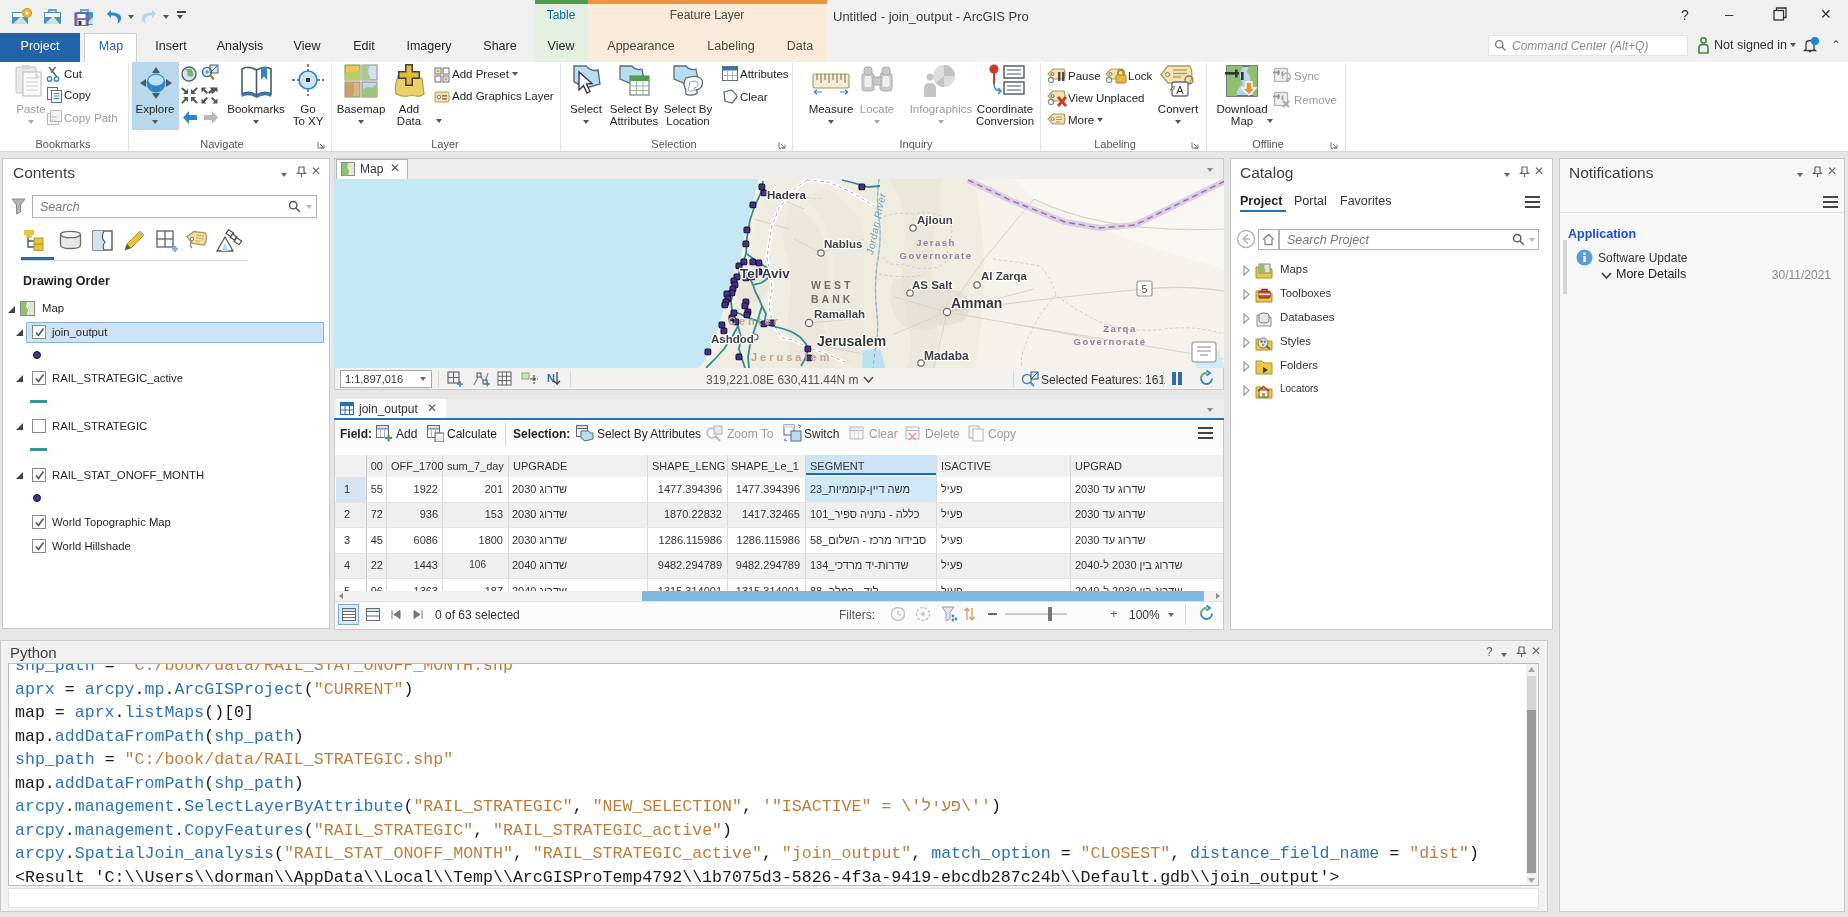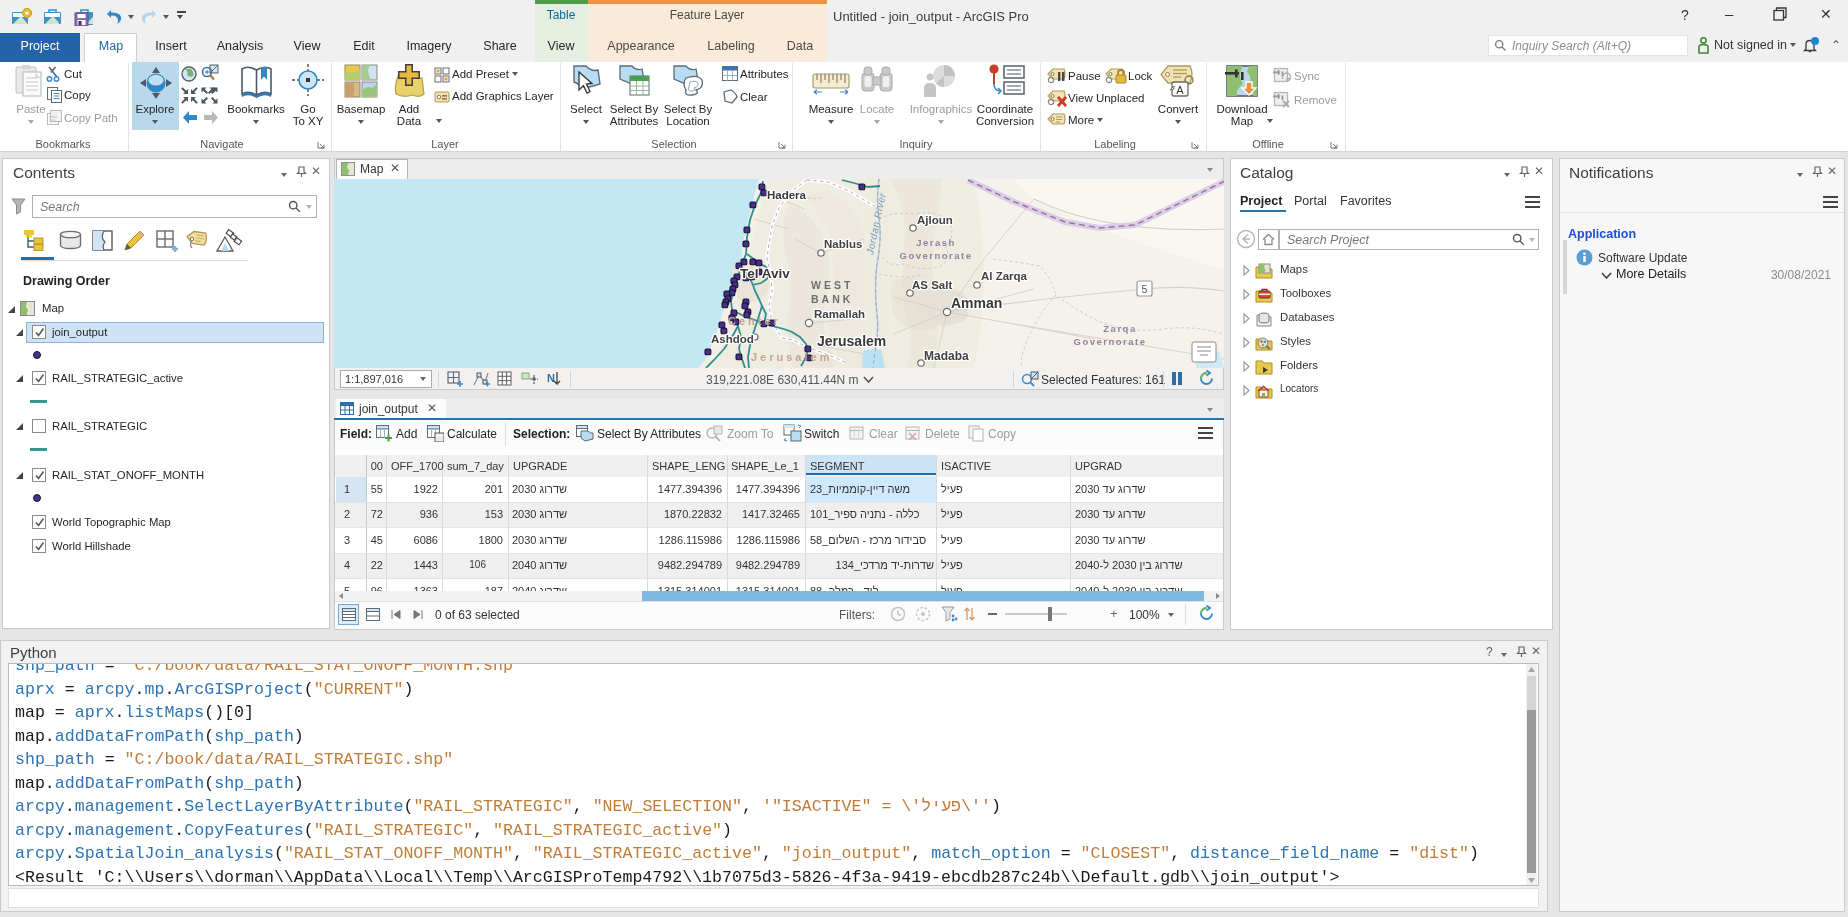--- a/index.html
+++ b/index.html
@@ -81,21 +81,21 @@
 <div class="tx" style="left:561px;top:39px;font-size:12.5px"><span class="ctr" style="display:inline-block">View</span></div>
 <div class="tx" style="left:641px;top:39px;font-size:12.5px;color:#4a4a42"><span class="ctr" style="display:inline-block">Appearance</span></div>
 <div class="tx" style="left:731px;top:39px;font-size:12.5px;color:#4a4a42"><span class="ctr" style="display:inline-block">Labeling</span></div>
 <div class="tx" style="left:800px;top:39px;font-size:12.5px;color:#4a4a42"><span class="ctr" style="display:inline-block">Data</span></div>
 
 <div class="abs" style="left:1488px;top:35px;width:200px;height:21px;background:#fff;border:1px solid #e3e3e3"></div>
 <svg class="abs" style="left:1494px;top:39px" width="13" height="13" viewBox="0 0 13 13">
     <circle cx="5.2" cy="5.2" r="3.6" fill="none" stroke="#777" stroke-width="1.3"></circle>
     <line x1="8" y1="8" x2="11.5" y2="11.5" stroke="#777" stroke-width="1.3"></line>
   </svg>
-<div class="tx" style="left:1512px;top:39px;font-size:12px;font-style:italic;color:#8d8d8d">Inquiry Search (Alt+Q)</div>
+<div class="tx" style="left:1512px;top:39px;font-size:12px;font-style:italic;color:#8d8d8d">Command Center (Alt+Q)</div>
 <svg class="abs" style="left:1697px;top:37px" width="13" height="17" viewBox="0 0 13 17">
     <circle cx="6.5" cy="3.4" r="2.6" fill="none" stroke="#3f8a3f" stroke-width="1.6"></circle>
     <path d="M2 16 L2 10 Q2 7.5 6.5 7.5 Q11 7.5 11 10 L11 16 Z" fill="none" stroke="#3f8a3f" stroke-width="1.6"></path>
   </svg>
 <div class="tx" style="left:1714px;top:38px;font-size:12.5px;color:#333">Not signed in <span class="dd" style="vertical-align:2px"></span></div>
 <svg class="abs" style="left:1802px;top:36px" width="18" height="18" viewBox="0 0 18 18">
     <path d="M4 13 L4 8 Q4 4.5 8 4.5 Q12 4.5 12 8 L12 13 L13.5 14.5 L2.5 14.5 Z M7 15 Q8 16.6 9 15" fill="none" stroke="#3c3c3c" stroke-width="1.3"></path>
     <circle cx="13" cy="5" r="4" fill="#1c86d1"></circle>
   </svg>
 <div class="tx" style="left:1831px;top:38px;font-size:12px;color:#555">⌃</div>
@@ -940,21 +940,21 @@
 <div class="abs" dir="rtl" style="left:810px;top:533.8px;width:124px;font-size:11px;color:#333;text-align:left;white-space:nowrap;overflow:hidden">סבידור מרכז - השלום_58</div>
 <div class="abs" dir="rtl" style="left:941px;top:533.8px;width:126px;font-size:11px;color:#333;text-align:left;white-space:nowrap;overflow:hidden">פעיל</div>
 <div class="abs" dir="rtl" style="left:1075px;top:533.8px;width:145px;font-size:11px;color:#333;text-align:left;white-space:nowrap;overflow:hidden">שדרוג עד 2030</div>
 <div class="tx" style="left:344px;top:559.2px;font-size:11px;color:#333">4</div>
 <div class="tx" style="left:383px;top:559.2px;font-size:11px;color:#333;transform:translateX(-100%)">22</div>
 <div class="tx" style="left:438px;top:559.2px;font-size:11px;color:#333;transform:translateX(-100%)">1443</div>
 <div class="tx" style="left:486px;top:559.2px;font-size:10px;color:#333;transform:translateX(-100%)">106</div>
 <div class="abs" dir="rtl" style="left:512px;top:559.2px;width:130px;font-size:11px;color:#333;text-align:left;white-space:nowrap;overflow:hidden">שדרוג 2040</div>
 <div class="tx" style="left:722px;top:559.2px;font-size:11px;color:#333;transform:translateX(-100%)">9482.294789</div>
 <div class="tx" style="left:800px;top:559.2px;font-size:11px;color:#333;transform:translateX(-100%)">9482.294789</div>
-<div class="abs" dir="rtl" style="left:810px;top:559.2px;width:124px;font-size:11px;color:#333;text-align:right;white-space:nowrap;overflow:hidden">שדרות-יד מרדכי_134</div>
+<div class="abs" dir="rtl" style="left:810px;top:559.2px;width:124px;font-size:11px;color:#333;text-align:left;white-space:nowrap;overflow:hidden">שדרות-יד מרדכי_134</div>
 <div class="abs" dir="rtl" style="left:941px;top:559.2px;width:126px;font-size:11px;color:#333;text-align:left;white-space:nowrap;overflow:hidden">פעיל</div>
 <div class="abs" dir="rtl" style="left:1075px;top:559.2px;width:145px;font-size:11px;color:#333;text-align:left;white-space:nowrap;overflow:hidden">שדרוג בין 2030 ל-2040</div>
 <div class="tx" style="left:344px;top:584.6px;font-size:11px;color:#333">5</div>
 <div class="tx" style="left:383px;top:584.6px;font-size:11px;color:#333;transform:translateX(-100%)">96</div>
 <div class="tx" style="left:438px;top:584.6px;font-size:11px;color:#333;transform:translateX(-100%)">1363</div>
 <div class="tx" style="left:503px;top:584.6px;font-size:11px;color:#333;transform:translateX(-100%)">187</div>
 <div class="abs" dir="rtl" style="left:512px;top:584.6px;width:130px;font-size:11px;color:#333;text-align:left;white-space:nowrap;overflow:hidden">שדרוג 2040</div>
 <div class="tx" style="left:722px;top:584.6px;font-size:11px;color:#333;transform:translateX(-100%)">1315.314001</div>
 <div class="tx" style="left:800px;top:584.6px;font-size:11px;color:#333;transform:translateX(-100%)">1315.314001</div>
 <div class="abs" dir="rtl" style="left:810px;top:584.6px;width:124px;font-size:11px;color:#333;text-align:left;white-space:nowrap;overflow:hidden">לוד - רמלה_88</div>
@@ -1127,21 +1127,21 @@
 <svg class="abs" style="left:1576px;top:249px" width="17" height="17" viewBox="0 0 17 17">
       <circle cx="8.5" cy="8.5" r="8" fill="#5a9fd4"></circle>
       <rect x="7.3" y="7" width="2.4" height="6" fill="#fff"></rect>
       <rect x="7.3" y="3.5" width="2.4" height="2.4" fill="#fff"></rect>
     </svg>
 <div class="tx" style="left:1598px;top:251px;font-size:12px;color:#333">Software Update</div>
 <svg class="abs" style="left:1601px;top:272px" width="11" height="8" viewBox="0 0 11 8">
       <path d="M1 1 L5.5 6 L10 1" fill="none" stroke="#444" stroke-width="1.7"></path>
     </svg>
 <div class="tx" style="left:1616px;top:267px;font-size:12.5px;color:#222">More Details</div>
-<div class="tx" style="left:1831px;top:268px;font-size:12px;color:#8a8a8a;transform:translateX(-100%)">30/08/2021</div>
+<div class="tx" style="left:1831px;top:268px;font-size:12px;color:#8a8a8a;transform:translateX(-100%)">30/11/2021</div>
 </div>
 <div id="python-panel">
 <div class="panel" style="left:0px;top:640px;width:1548px;height:272px;background:#f1f1f1"></div>
 <div class="tx" style="left:10px;top:644px;font-size:15px;color:#3f3f3f">Python</div>
 <div class="tx" style="left:1486px;top:645px;font-size:12px;color:#666">?</div>
 <div class="dd2" style="left:1501px;top:653px;border-top-color:#666"></div>
 <svg class="abs" style="left:1516px;top:646px" width="11" height="12" viewBox="0 0 11 12">
       <path d="M3 1 L8 1 L8 6 L9.5 7.5 L1.5 7.5 L3 6 Z M5.5 7.5 L5.5 11" fill="none" stroke="#666" stroke-width="1.2"></path>
     </svg>
 <div class="tx" style="left:1531px;top:644px;font-size:12px;color:#666">✕</div>

